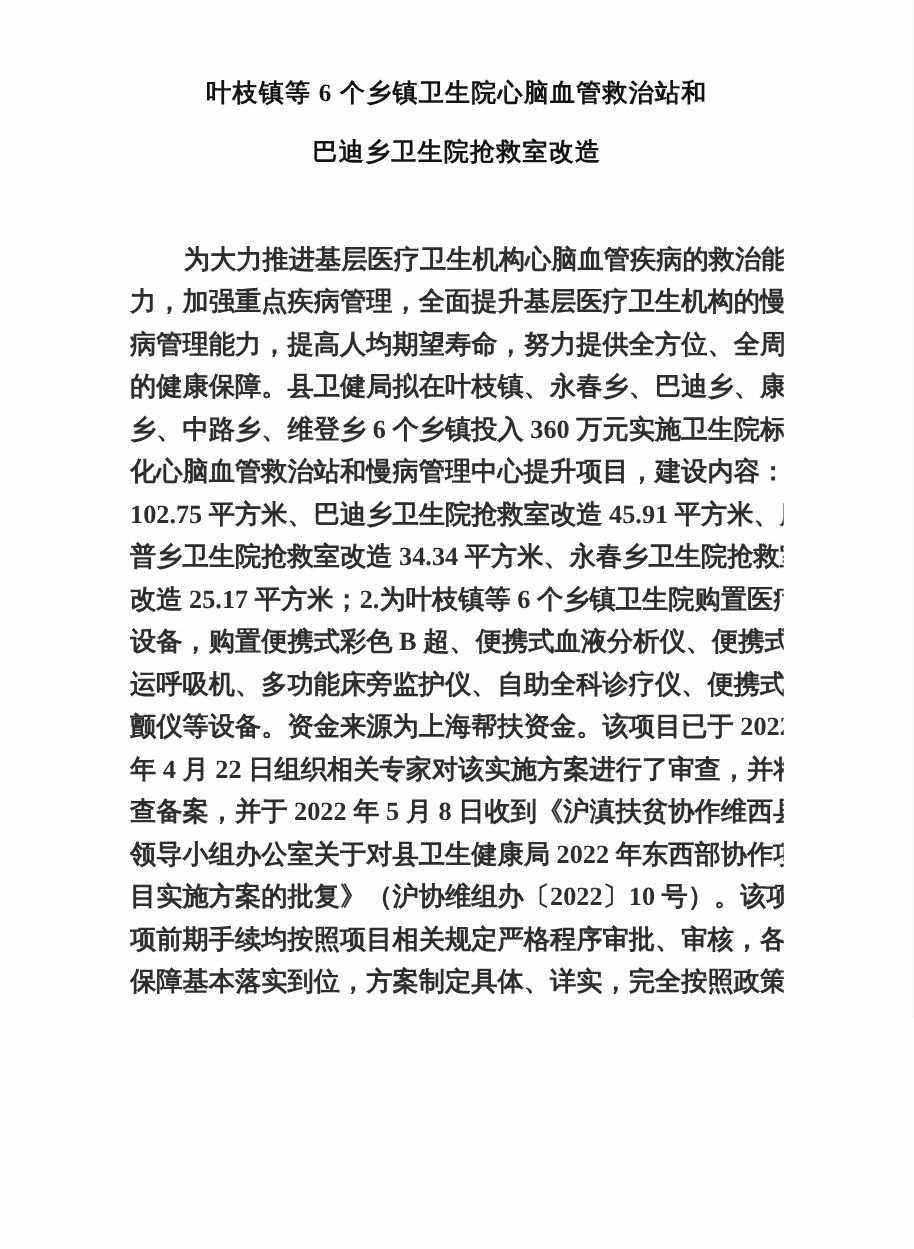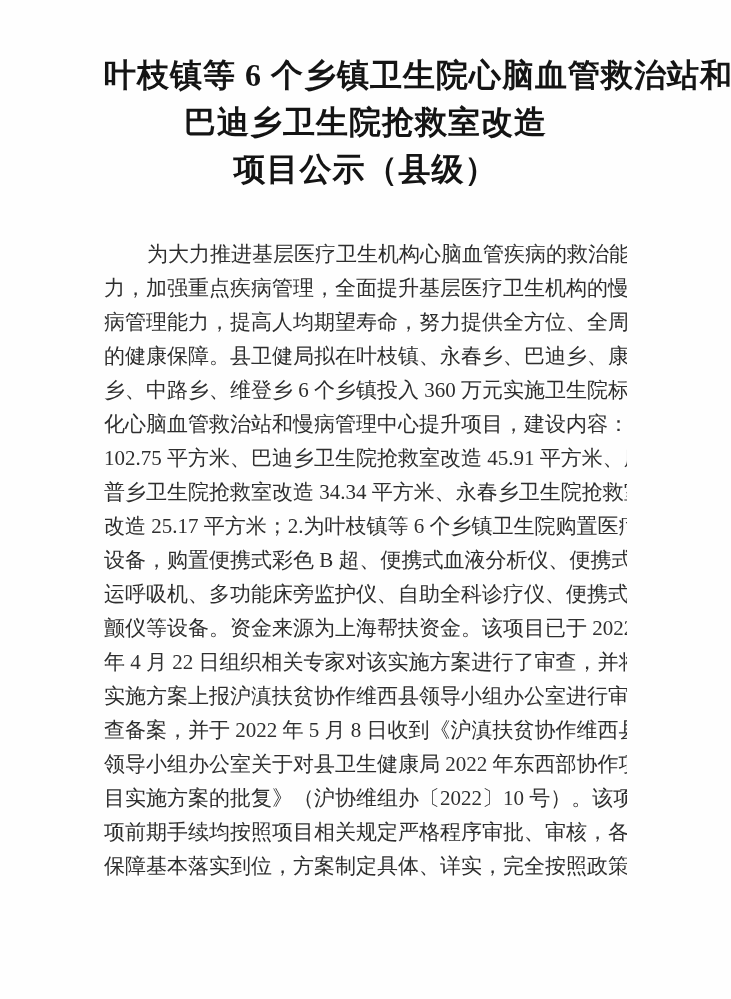--- a/index.html
+++ b/index.html
@@ -15,71 +15,70 @@
     background: #fefefe;
     overflow: hidden;
     font-family: "Liberation Serif", "DejaVu Serif", serif;
     box-sizing: border-box;
     padding: 52px 104px 0 104px;
   }
   .doc-title {
     text-align: center;
     font-weight: bold;
     color: #141414;
-    font-size: 32px;
+    font-size: 20px;
     line-height: 47px;
     letter-spacing: 1px;
   }
   .title-line {
     white-space: nowrap;
   }
   .doc-body {
     margin-top: 44px;
     color: #2e2e2e;
     font-size: 21px;
   }
   .body-line {
     height: 34px;
     line-height: 34px;
     text-align: justify;
     text-align-last: justify;
     text-justify: inter-character;
     white-space: nowrap;
     overflow: hidden;
+    font-weight: bold;
   }
   .body-line.indent {
     text-indent: 43px;
   }
 </style>
 </head>
 <body>
 
 <div class="page">
 
   <div class="doc-title">
     <div class="title-line">叶枝镇等 6 个乡镇卫生院心脑血管救治站和</div>
     <div class="title-line">巴迪乡卫生院抢救室改造</div>
-    <div class="title-line">项目公示（县级）</div>
   </div>
 
   <div class="doc-body">
     <div class="body-line indent">为大力推进基层医疗卫生机构心脑血管疾病的救治能</div>
     <div class="body-line">力，加强重点疾病管理，全面提升基层医疗卫生机构的慢性</div>
     <div class="body-line">病管理能力，提高人均期望寿命，努力提供全方位、全周期</div>
     <div class="body-line">的健康保障。县卫健局拟在叶枝镇、永春乡、巴迪乡、康普</div>
     <div class="body-line">乡、中路乡、维登乡 6 个乡镇投入 360 万元实施卫生院标准</div>
     <div class="body-line">化心脑血管救治站和慢病管理中心提升项目，建设内容：1.</div>
     <div class="body-line">102.75 平方米、巴迪乡卫生院抢救室改造 45.91 平方米、康</div>
     <div class="body-line">普乡卫生院抢救室改造 34.34 平方米、永春乡卫生院抢救室</div>
     <div class="body-line">改造 25.17 平方米；2.为叶枝镇等 6 个乡镇卫生院购置医疗</div>
     <div class="body-line">设备，购置便携式彩色 B 超、便携式血液分析仪、便携式转</div>
     <div class="body-line">运呼吸机、多功能床旁监护仪、自助全科诊疗仪、便携式除</div>
     <div class="body-line">颤仪等设备。资金来源为上海帮扶资金。该项目已于 2022</div>
     <div class="body-line">年 4 月 22 日组织相关专家对该实施方案进行了审查，并将</div>
-    <div class="body-line">实施方案上报沪滇扶贫协作维西县领导小组办公室进行审</div>
     <div class="body-line">查备案，并于 2022 年 5 月 8 日收到《沪滇扶贫协作维西县</div>
     <div class="body-line">领导小组办公室关于对县卫生健康局 2022 年东西部协作项</div>
     <div class="body-line">目实施方案的批复》（沪协维组办〔2022〕10 号）。该项目各</div>
     <div class="body-line">项前期手续均按照项目相关规定严格程序审批、审核，各项</div>
     <div class="body-line">保障基本落实到位，方案制定具体、详实，完全按照政策执</div>
   </div>
 
 </div>
 
 </body></html>

